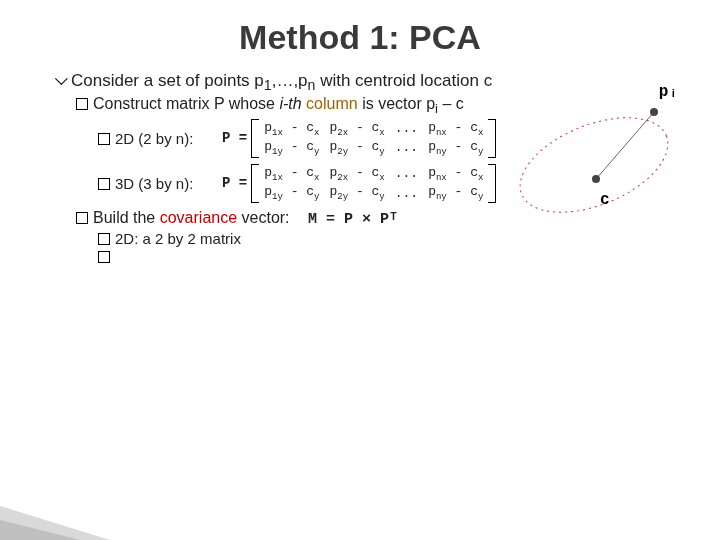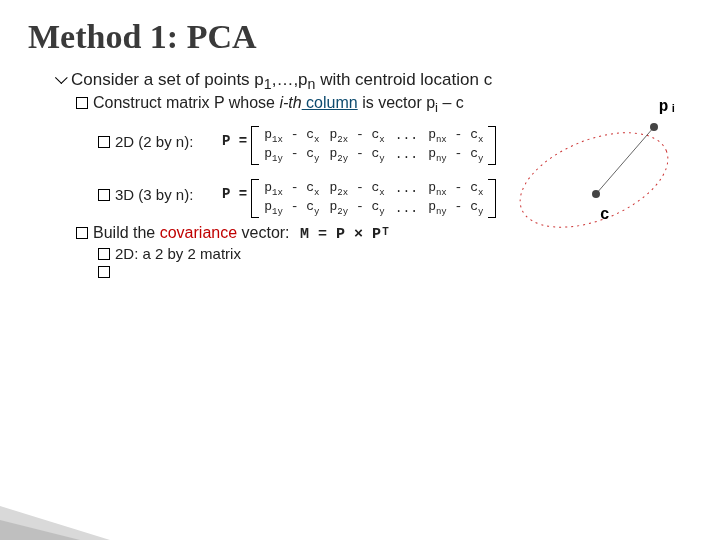--- a/index.html
+++ b/index.html
@@ -10,25 +10,26 @@
     font-family: Verdana, Arial, sans-serif;
     background: #fff;
     position: relative;
     overflow: hidden;
   }
   .slide {
     padding: 18px 28px 0 28px;
     position: relative;
   }
   .title {
-    font-family: Liberation Serif, serif;
+    font-family: Liberation Sans, sans-serif;
     font-size: 34px;
     font-weight: bold;
     color: #3a3a3a;
     margin: 0 0 14px 0;
+    text-align: center;
   }
   .body {
     font-size: 18px;
     color: #222;
   }
   .b1 {
     margin: 4px 0 4px 4px;
   }
   .box {
     display: inline-block;
@@ -61,54 +62,53 @@
   }
   .b3 {
     margin: 2px 0 2px 48px;
     font-size: 16px;
   }
   .b4 {
     margin: 1px 0 1px 70px;
     font-size: 15px;
   }
   .em-red { color: #c00000; }
-  .em-blue { color: #0c4a6e; text-decoration: underline; }
+  .em-blue { color: #a16207; }
   .matrix-row {
     display: flex;
     align-items: center;
     margin: 2px 0 6px 70px;
     font-size: 15px;
   }
   .matrix-label { width: 120px; }
   .matrix {
     font-family: "Courier New", monospace;
     font-size: 13px;
     display: flex;
     align-items: stretch;
-    margin-top: 8px;
   }
   .bracket {
     width: 7px;
     border-top: 1.5px solid #000;
     border-bottom: 1.5px solid #000;
   }
   .bracket.left { border-left: 1.5px solid #000; }
   .bracket.right { border-right: 1.5px solid #000; }
   .matrix table { border-collapse: collapse; }
   .matrix td {
     padding: 1px 5px;
     text-align: center;
     white-space: nowrap;
   }
   .msub { font-size: 9px; vertical-align: sub; }
   .formula {
     font-family: "Courier New", monospace;
     font-size: 15px;
     font-weight: bold;
-    margin-left: 6px;
+    margin-left: 14px;
   }
   .peq {
     font-family: "Courier New", monospace;
     font-weight: bold;
     font-size: 14px;
     margin: 0 4px;
   }
   .figure {
     position: absolute;
     right: 36px;

